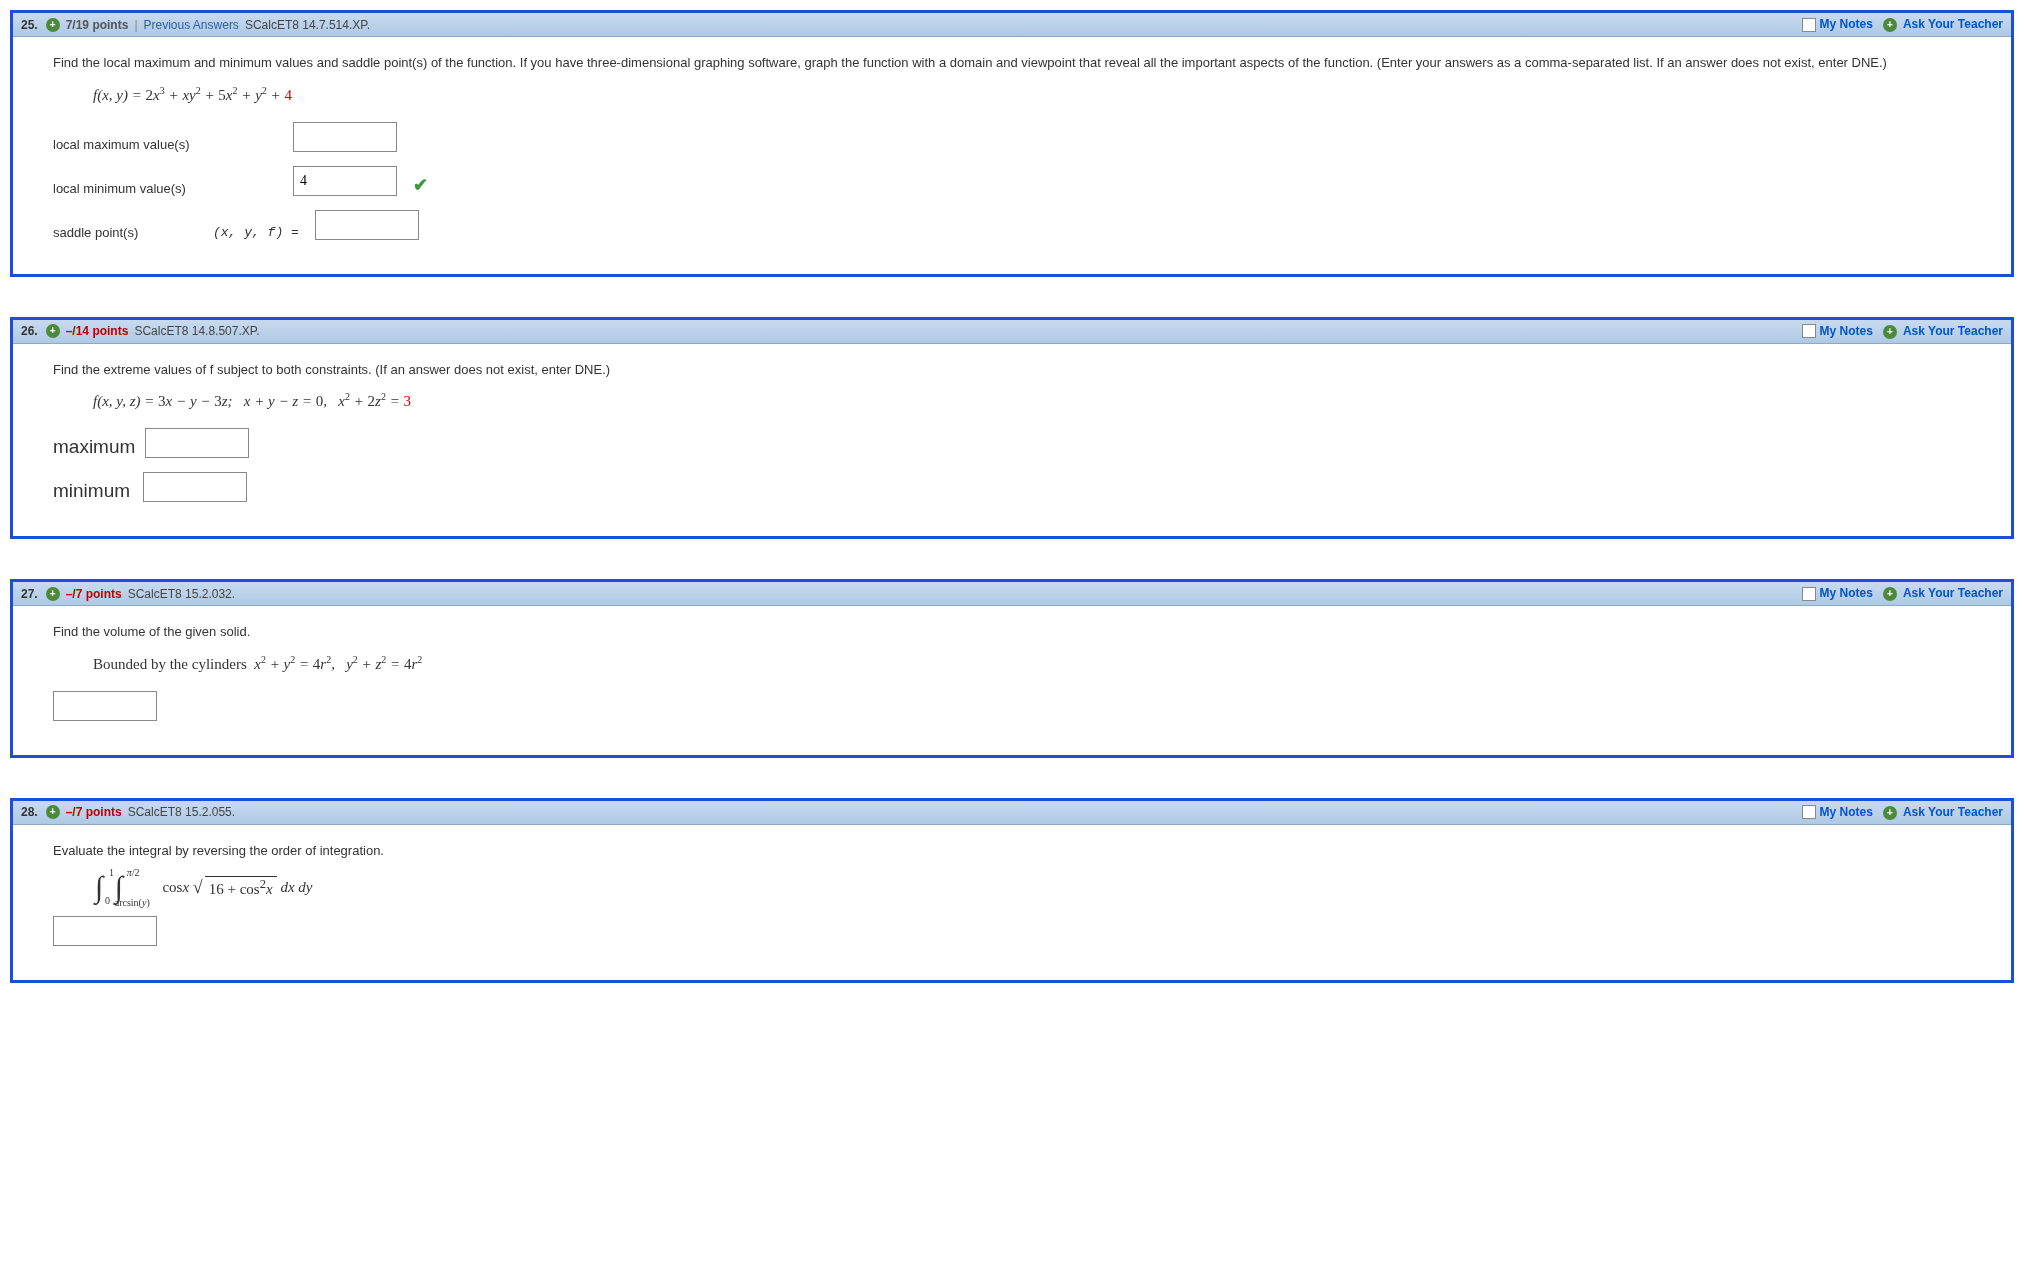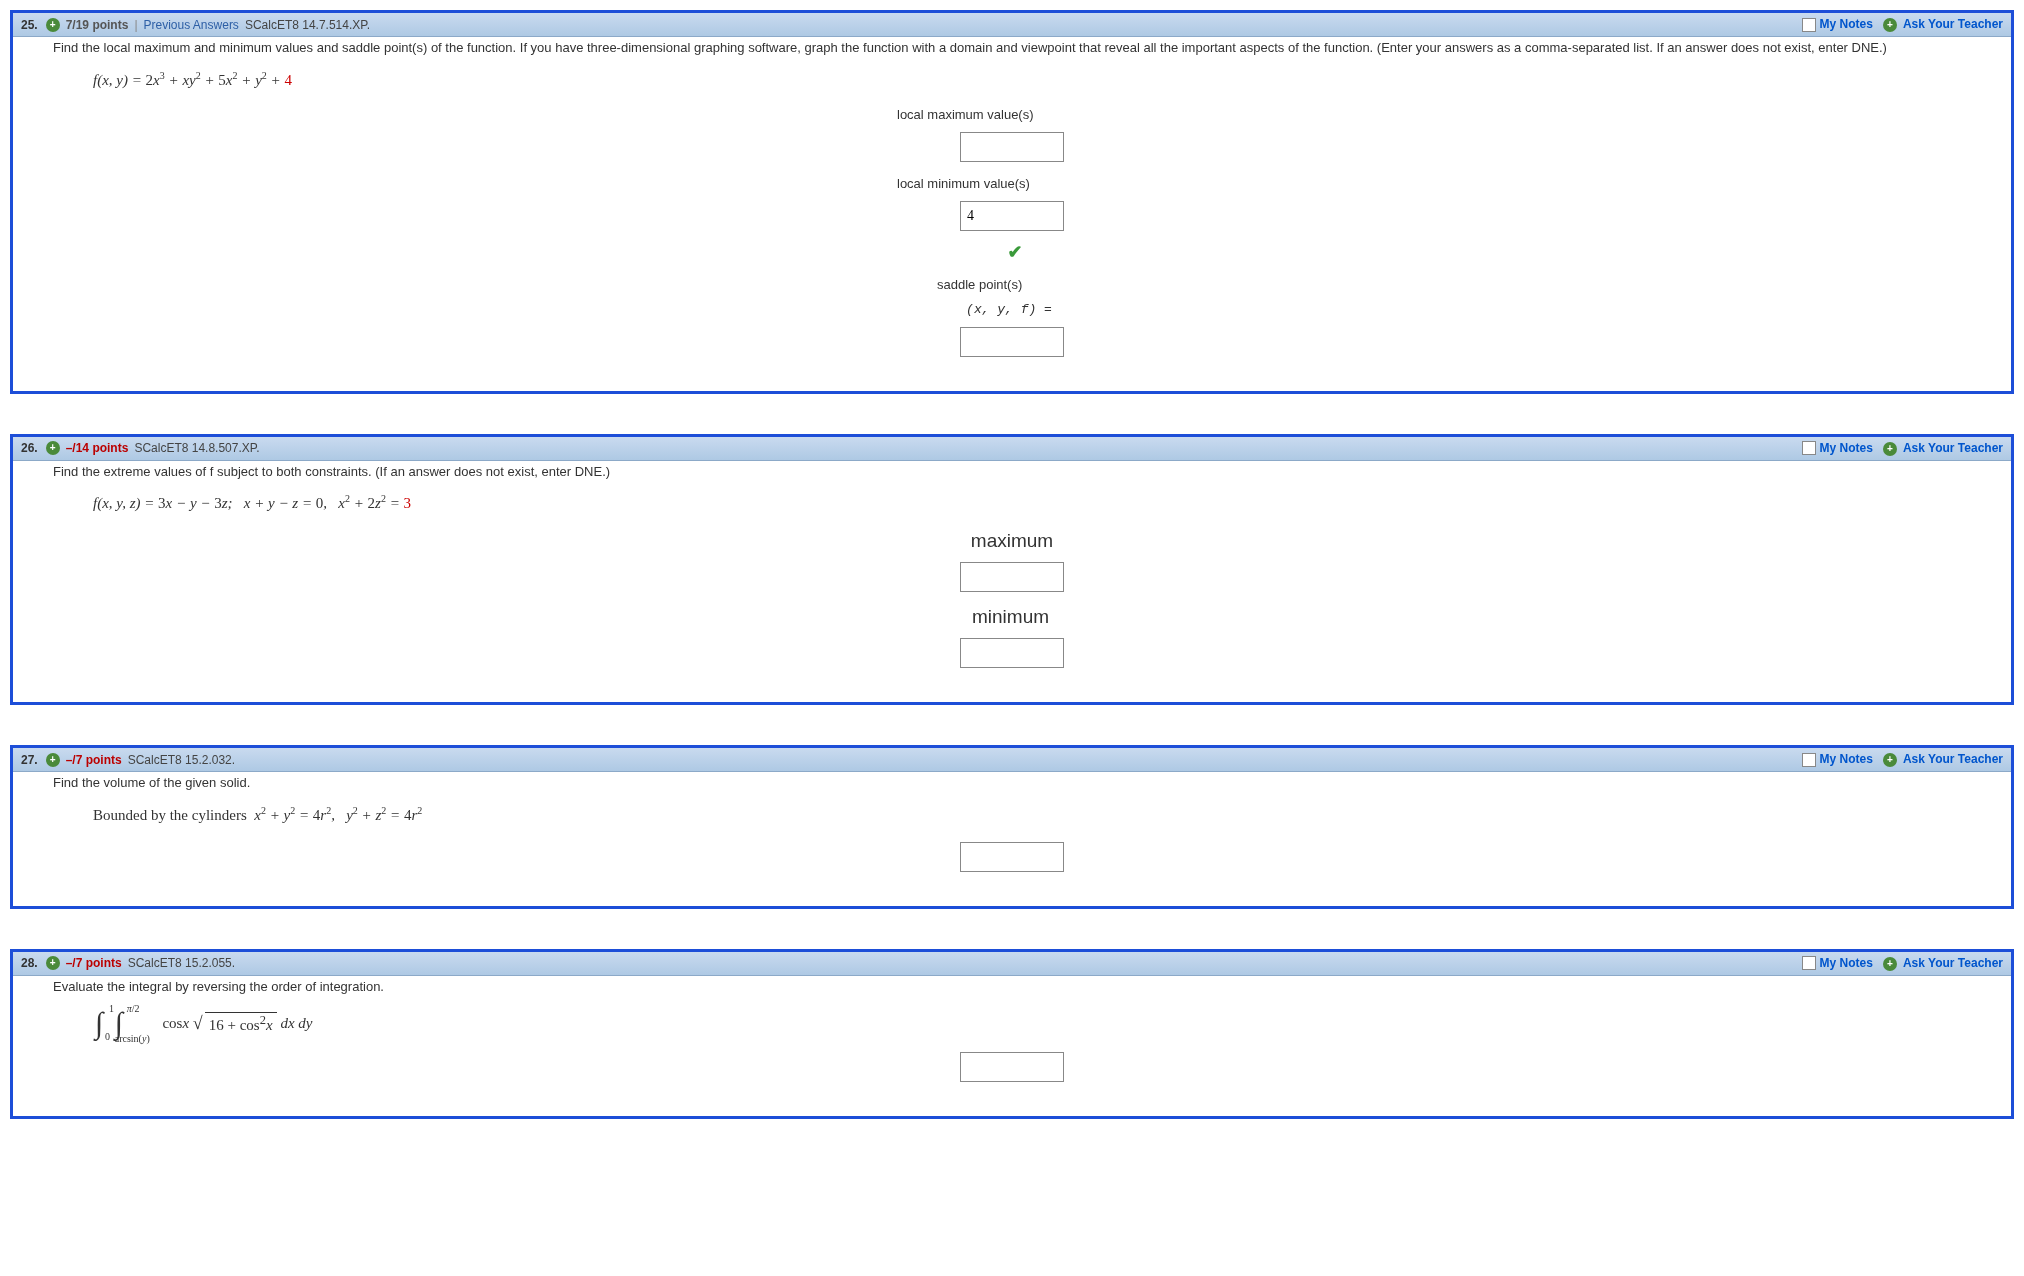--- a/index.html
+++ b/index.html
@@ -78,41 +78,40 @@
     font-weight: bold;
     font-size: 12px;
   }
   .askteacher {
     color: #0055cc;
     font-weight: bold;
     font-size: 12px;
   }
   .qbody {
     background: #fff;
-    padding: 1px 40px 20px 40px;
+    padding: 16px 40px 20px 40px;
   }
   .prompt {
     margin-bottom: 12px;
     line-height: 1.5;
   }
   .formula {
     font-family: Georgia, 'Times New Roman', serif;
     font-style: italic;
     margin: 2px 40px 18px 40px;
     font-size: 15px;
   }
   .formula .up { font-style: normal; }
   .formula sup { font-size: 10px; font-style: normal; }
   .formula .red { color: #c00; font-style: normal; font-weight: normal;}
   .row {
     display: flex;
-    align-items: center;
+    align-items: flex-end;
     margin: 14px 0;
     gap: 10px;
-    flex-direction: column;
   }
   .label {
     min-width: 230px;
     font-size: 13px;
   }
   .label-short {
     min-width: 80px;
     font-size: 19px;
   }
   .prefix {

